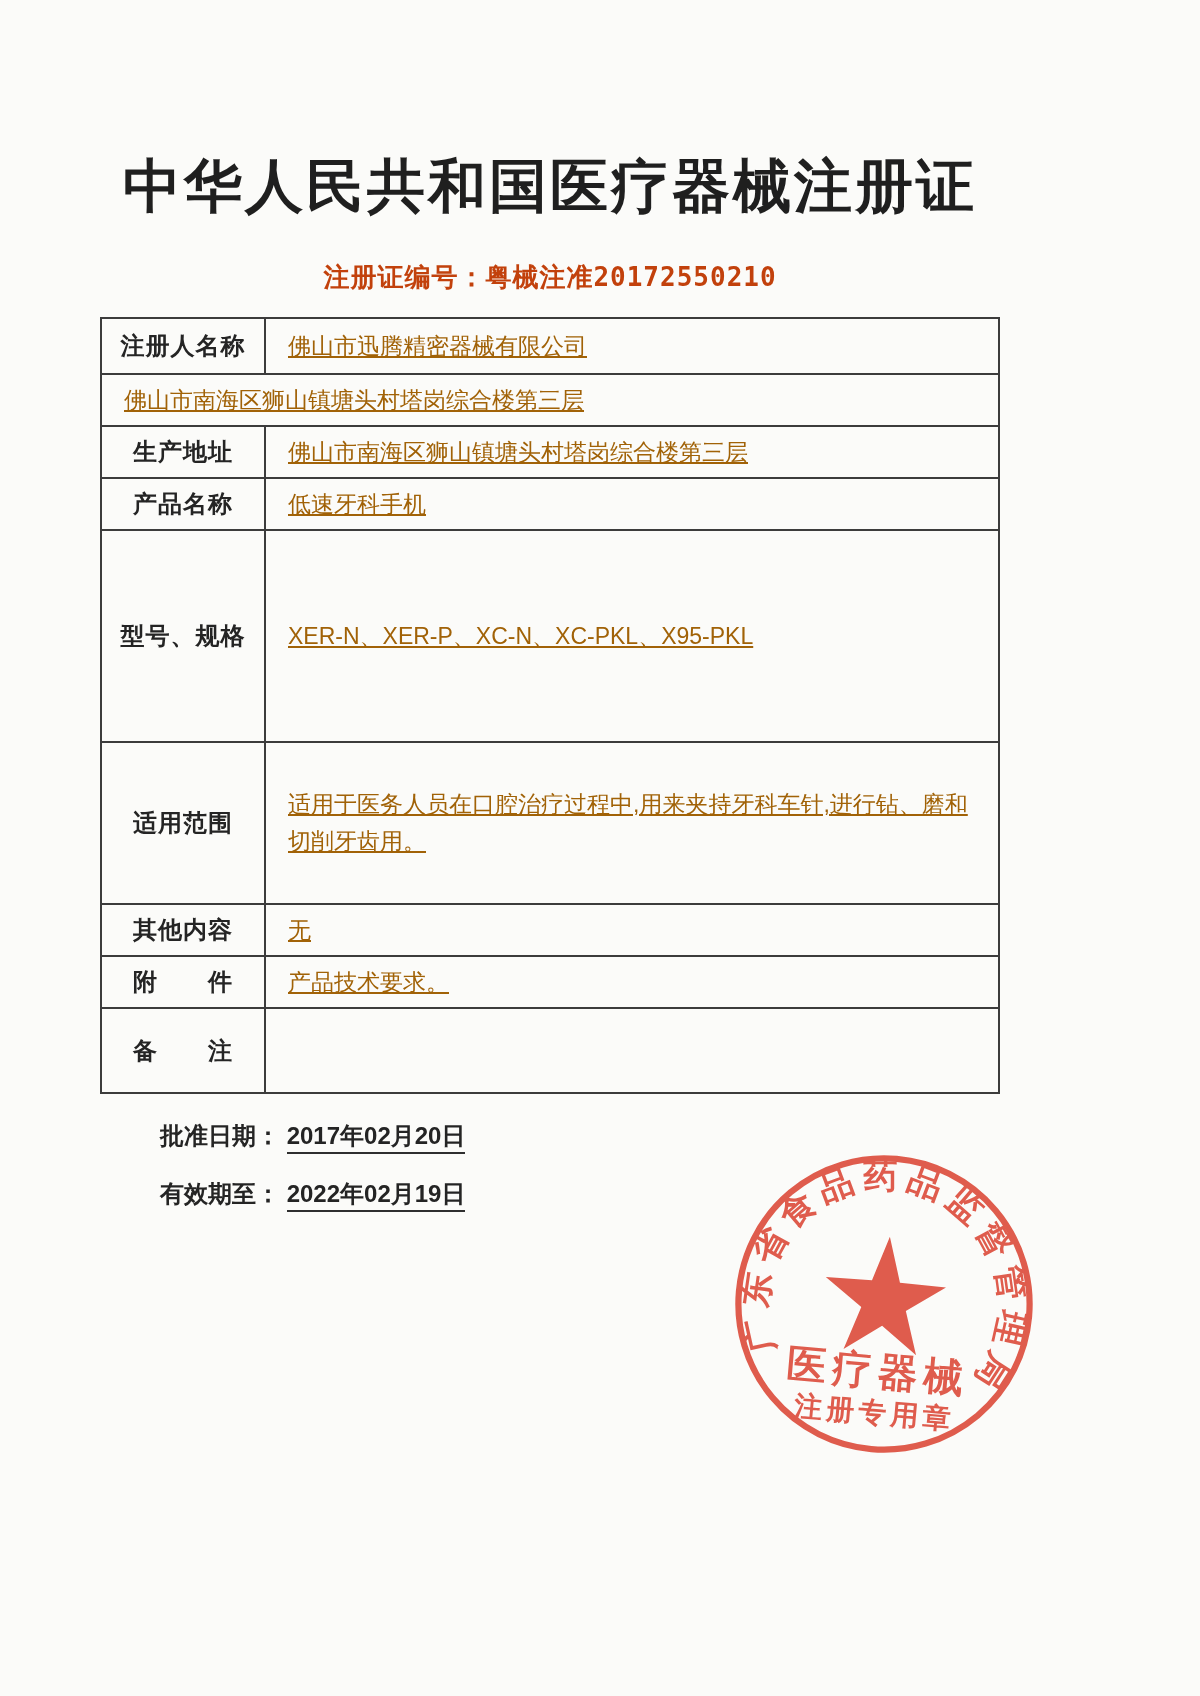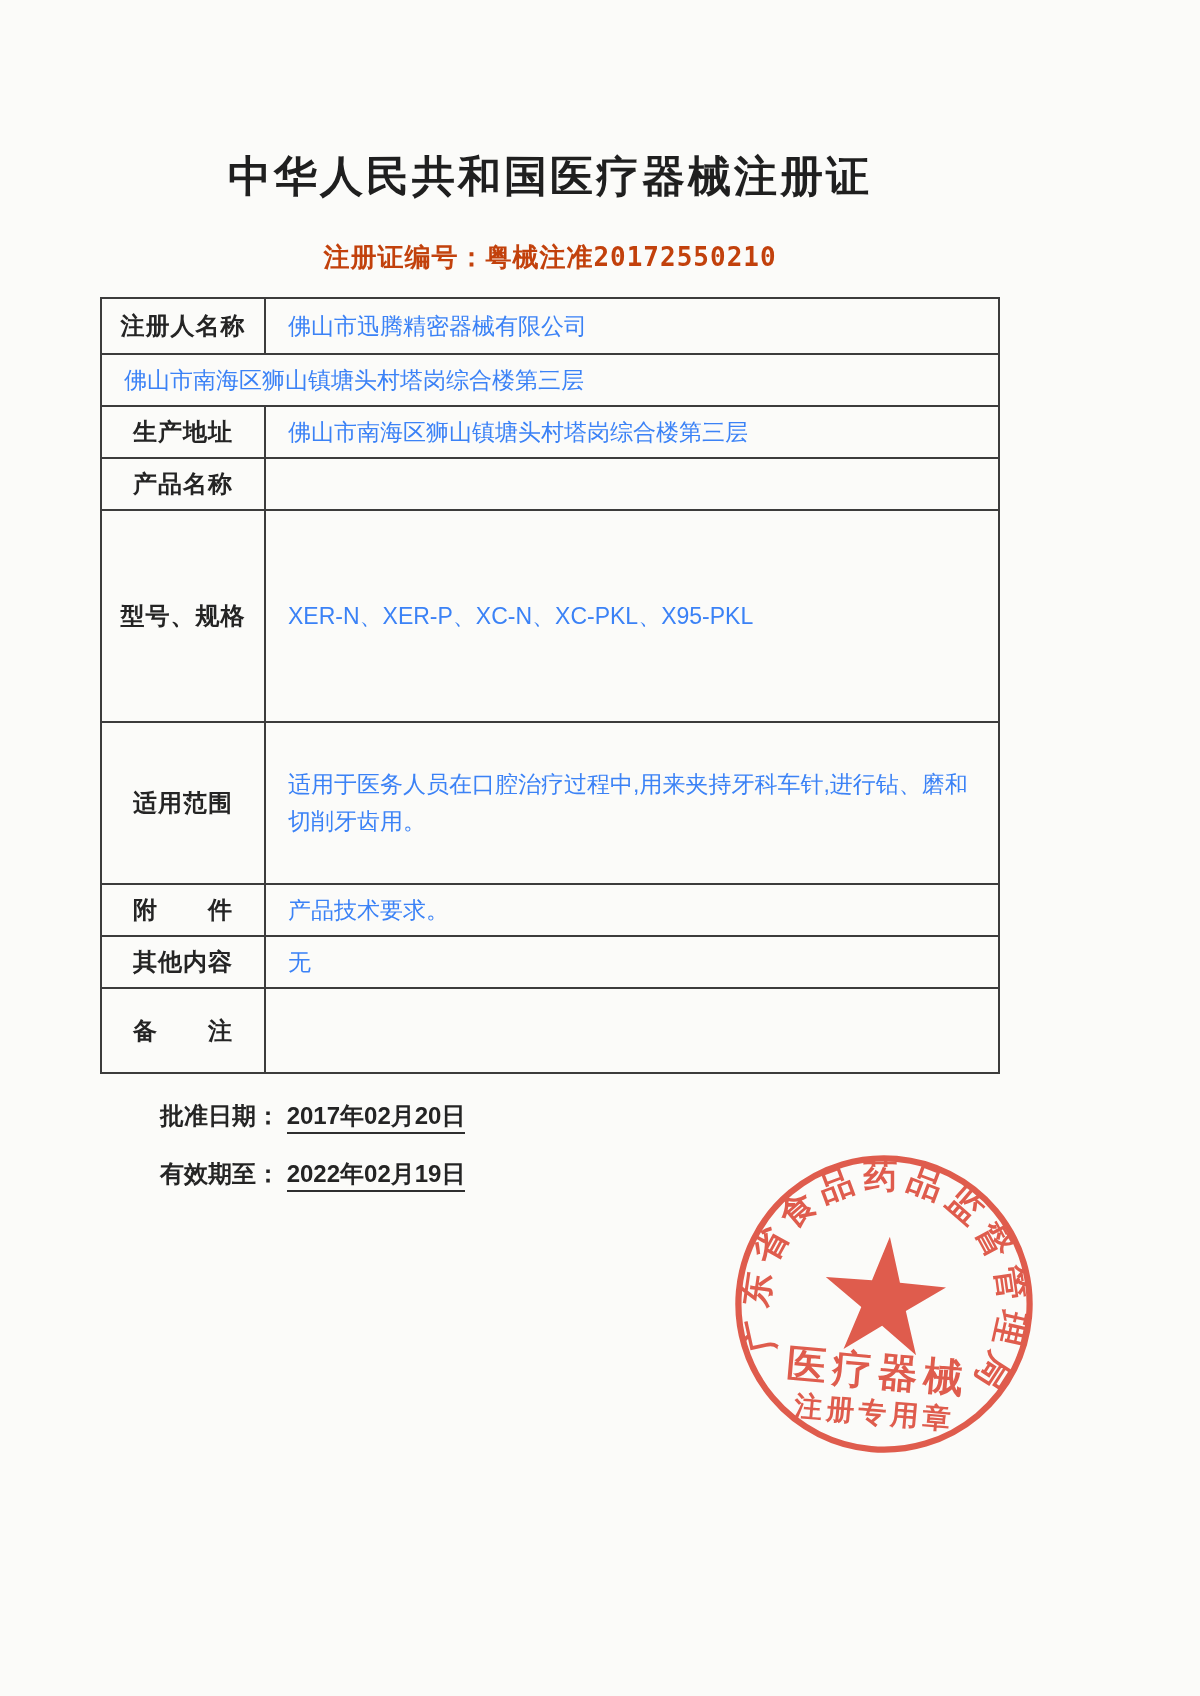--- a/index.html
+++ b/index.html
@@ -8,21 +8,21 @@
     height: 1696px;
     background: #fbfbf9;
     font-family: "Liberation Sans", sans-serif;
     color: #262626;
     position: relative;
     overflow: hidden;
   }
   .content { width: 900px; margin-left: 100px; padding-top: 148px; position: relative; z-index: 1; }
   .doc-title {
     text-align: center;
-    font-size: 43px;
+    font-size: 58px;
     font-weight: 700;
     letter-spacing: 3px;
     margin: 0 0 34px 0;
     color: #1f1f1f;
   }
   .cert-line {
     text-align: center;
     font-size: 26px;
     font-weight: 700;
     margin-bottom: 22px;
@@ -47,21 +47,22 @@
     color: #242424;
   }
   .cell-value {
     flex: 1;
     display: flex;
     align-items: center;
     font-size: 23px;
     padding: 8px 16px 8px 22px;
     line-height: 1.6;
     font-weight: 500;
-    color: #3b82f6;
+    color: #a16207;
+    text-decoration: underline;
   }
   .h54 { height: 54px; } .h50 { height: 50px; }
   .h210 { height: 210px; } .h268 { height: 268px; }
   .h160 { height: 160px; } .h100 { height: 83px; }
   .footer {
     margin-top: 26px;
     display: flex;
     font-size: 24px;
     font-weight: 700;
     color: #242424;
@@ -105,41 +106,42 @@
       <div class="cell-value">佛山市南海区狮山镇塘头村塔岗综合楼第三层</div>
     </div>
 
     <div class="row h50">
       <div class="cell-label">生产地址</div>
       <div class="cell-value">佛山市南海区狮山镇塘头村塔岗综合楼第三层</div>
     </div>
 
     <div class="row h50">
       <div class="cell-label">产品名称</div>
+      <div class="cell-value">低速牙科手机</div>
     </div>
 
     <div class="row h210">
       <div class="cell-label">型号、规格</div>
       <div class="cell-value">XER-N、XER-P、XC-N、XC-PKL、X95-PKL</div>
     </div>
 
 
     <div class="row h160">
       <div class="cell-label">适用范围</div>
       <div class="cell-value">适用于医务人员在口腔治疗过程中,用来夹持牙科车针,进行钻、磨和切削牙齿用。</div>
     </div>
 
     <div class="row h50">
-      <div class="cell-label">附　　件</div>
-      <div class="cell-value">产品技术要求。</div>
+      <div class="cell-label">其他内容</div>
+      <div class="cell-value">无</div>
     </div>
 
     <div class="row h50">
-      <div class="cell-label">其他内容</div>
-      <div class="cell-value">无</div>
+      <div class="cell-label">附　　件</div>
+      <div class="cell-value">产品技术要求。</div>
     </div>
 
     <div class="row h100">
       <div class="cell-label">备　　注</div>
       <div class="cell-value"></div>
     </div>
 
   </div>
 
   <div class="footer">

